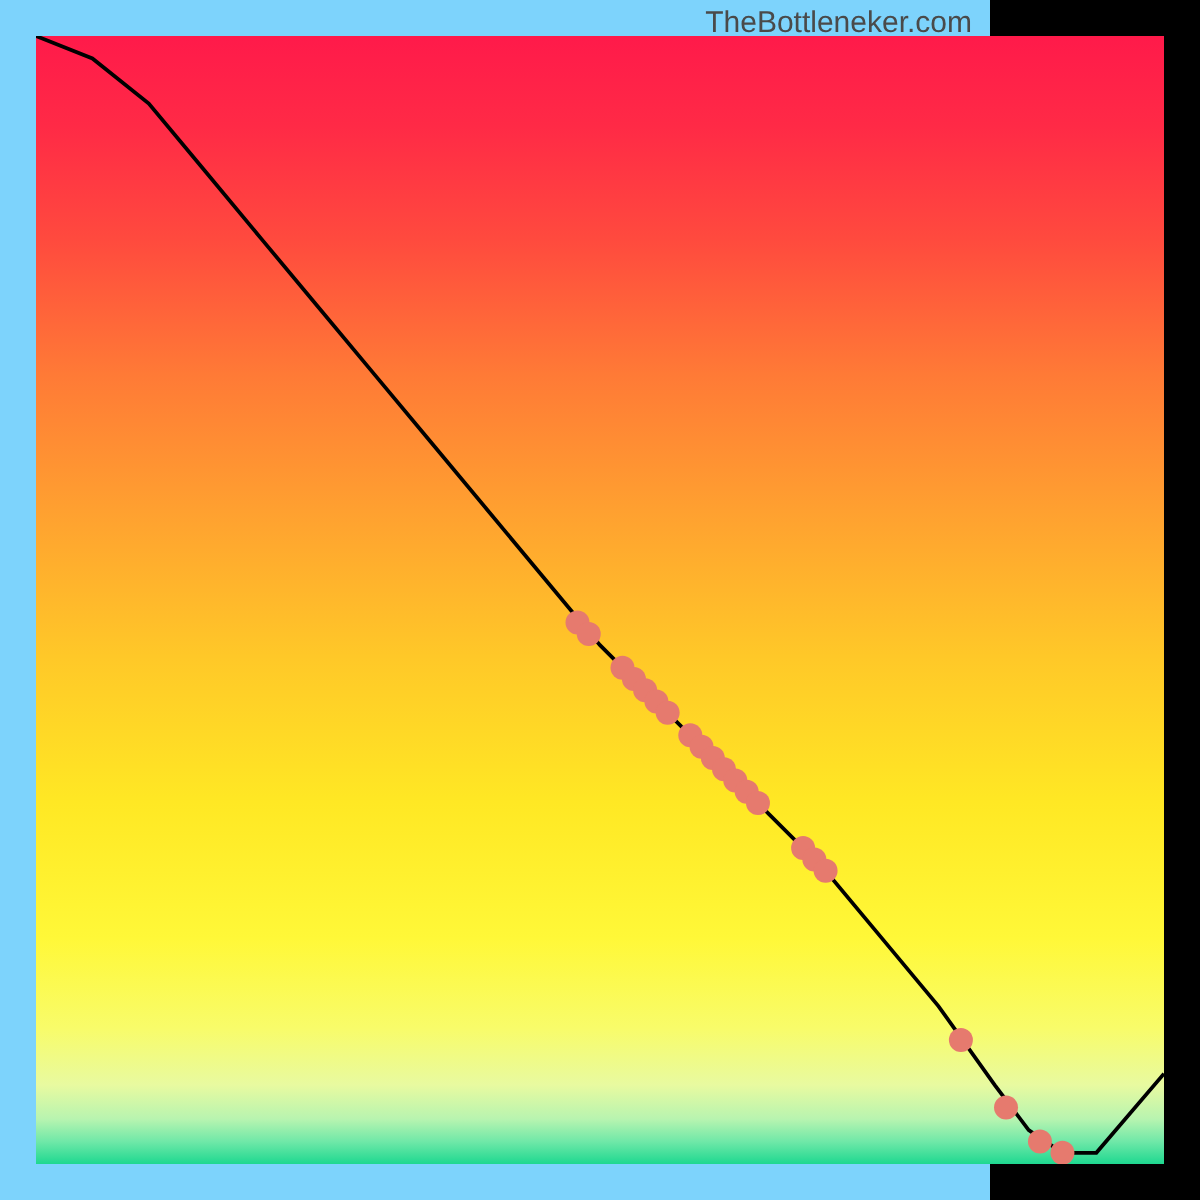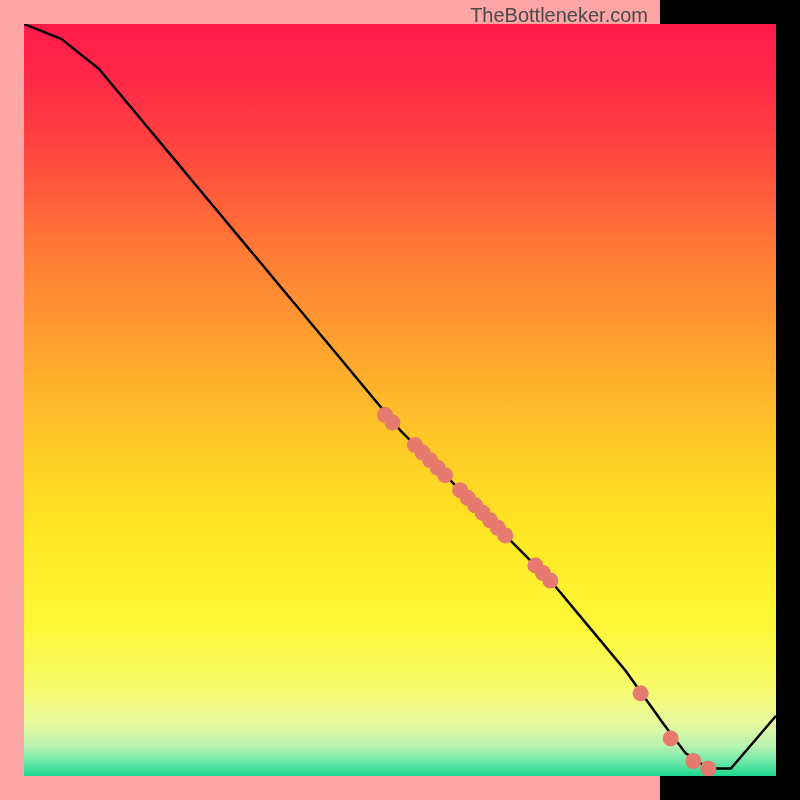--- a/index.html
+++ b/index.html
@@ -8,21 +8,21 @@
   background: #000;
   width: 800px;
   height: 800px;
   overflow: hidden;
   font-family: Arial, sans-serif;
 }
 .container {
   position: relative;
   width: 660px;
   height: 800px;
-  background: #fca5a5;
+  background: #7dd3fc;
 }
 .attribution {
   position: absolute;
   top: 4px;
   right: 12px;
   color: #4a4a4a;
   font-size: 20px;
   font-weight: normal;
   z-index: 10;
 }

